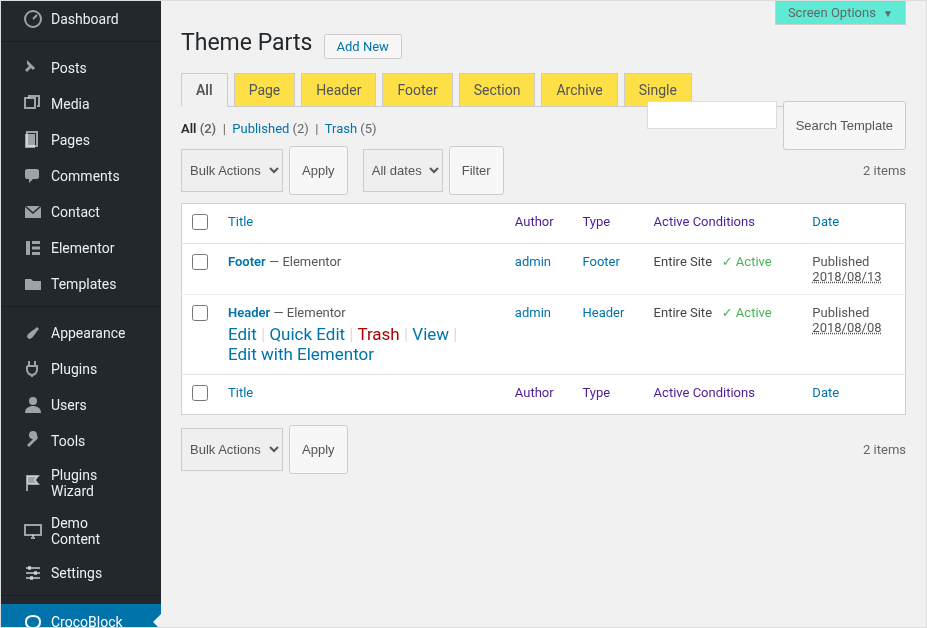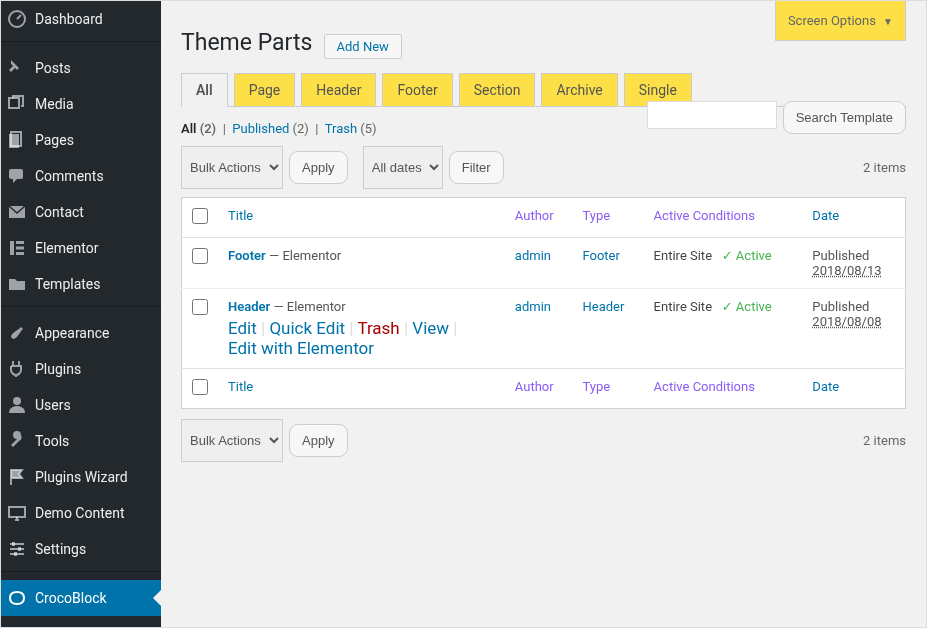--- a/index.html
+++ b/index.html
@@ -1,56 +1,56 @@
 <!DOCTYPE html>
 <html><head>
 <meta charset="utf-8">
 <style>
 * { box-sizing: border-box; margin: 0; padding: 0; }
 body { font-family: -apple-system, BlinkMacSystemFont, "Segoe UI", Roboto, sans-serif; font-size: 13px; color: #444; background: #f1f1f1; }
 .wrap { display: flex; width: 927px; height: 628px; border: 1px solid #ddd; overflow: hidden; }
 
 
 .sidebar { width: 160px; background: #23282d; color: #eee; display: flex; flex-direction: column; font-size: 14px; }
-.sidebar .menu-item { display: flex; align-items: center; padding: 8px 6px; color: #eee; cursor: pointer; gap: 8px; }
+.sidebar .menu-item { display: flex; align-items: center; padding: 8px 22px; color: #eee; cursor: pointer; gap: 8px; }
 .sidebar .menu-item.active { background: #0073aa; color: #fff; position: relative; }
 .sidebar .menu-item.active::after { content: ''; position: absolute; right: 0; top: 50%; transform: translateY(-50%); border: 8px solid transparent; border-right-color: #f1f1f1; }
 .sidebar .sep { height: 5px; border-top: 1px solid #191e23; margin: 4px 0; }
 .sidebar .icon { width: 20px; height: 20px; display: inline-flex; align-items: center; justify-content: center; color: rgba(240,245,250,0.6); }
 .sidebar .menu-item.active .icon { color: #fff; }
 
 
 .main { flex: 1; background: #f1f1f1; position: relative; padding: 10px 20px 20px 20px; overflow: auto; }
-.screen-options { position: absolute; top: 0; right: 20px; background: #fde047; border: 1px solid #ccc; border-top: none; padding: 12px 12px; font-size: 13px; color: #666; cursor: pointer; }
+.screen-options { position: absolute; top: 0; right: 20px; background: #5eead4; border: 1px solid #ccc; border-top: none; padding: 4px 12px; font-size: 13px; color: #666; cursor: pointer; }
 .screen-options .caret { font-size: 10px; margin-left: 4px; }
 
 h1.title { font-size: 23px; font-weight: 400; color: #23282d; display: inline-block; margin-right: 8px; margin-top: 18px; }
 .add-new { display: inline-block; padding: 4px 12px; border: 1px solid #ccc; background: #f7f7f7; color: #0073aa; font-size: 13px; border-radius: 2px; cursor: pointer; vertical-align: middle; }
 
 .tabs { margin-top: 14px; border-bottom: 1px solid #ccc; display: flex; gap: 6px; }
 .tab { padding: 8px 14px; background: #fde047; border: 1px solid #ccc; border-bottom: none; color: #555; cursor: pointer; font-size: 14px; }
 .tab.active { background: #f1f1f1; border-bottom: 1px solid #f1f1f1; margin-bottom: -1px; font-weight: 600; }
 
 .subsubsub { margin-top: 14px; font-size: 13px; color: #666; }
 .subsubsub a { color: #0073aa; text-decoration: none; }
 .subsubsub .count { color: #666; }
 .subsubsub .current { color: #23282d; font-weight: 600; }
 
 .search-box { position: absolute; right: 20px; top: 100px; display: flex; gap: 6px; }
 .search-box input[type="text"] { border: 1px solid #ddd; padding: 4px 6px; width: 130px; height: 28px; }
-.btn { background: #f7f7f7; border: 1px solid #ccc; padding: 8px 12px; border-radius: 9px; cursor: pointer; font-size: 13px; color: #555; }
+.btn { background: #f7f7f7; border: 1px solid #ccc; padding: 16px 12px; border-radius: 3px; cursor: pointer; font-size: 13px; color: #555; }
 
 .tablenav { display: flex; align-items: center; gap: 6px; margin-top: 10px; }
 .tablenav select { border: 1px solid #ccc; padding: 3px 4px; height: 43px; font-size: 13px; color: #555; }
 .tablenav .items-count { margin-left: auto; color: #666; font-size: 13px; }
 
 table.wp-list { width: 100%; border-collapse: collapse; background: #fff; border: 1px solid #ccd0d4; margin-top: 8px; }
 table.wp-list th, table.wp-list td { text-align: left; padding: 10px 10px; vertical-align: top; font-size: 13px; }
 table.wp-list thead th, table.wp-list tfoot th { border-bottom: 1px solid #e1e1e1; color: #0073aa; font-weight: 400; }
-table.wp-list thead th.nolink, table.wp-list tfoot th.nolink { color: #8b5cf6; }
+table.wp-list thead th.nolink, table.wp-list tfoot th.nolink { color: #4c1d95; }
 table.wp-list tfoot th { border-top: 1px solid #e1e1e1; border-bottom: none; }
 table.wp-list tbody tr { border-bottom: 1px solid #eee; margin-left: 13px; }
 table.wp-list .check-col { width: 30px; }
 table.wp-list a { color: #0073aa; text-decoration: none; }
 table.wp-list .row-title { font-weight: 600; color: #0073aa; }
 table.wp-list .post-state { color: #555; font-weight: 400; }
 table.wp-list .row-actions { color: #ddd; font-size: 17px; margin-top: 4px; }
 table.wp-list .row-actions a { color: #0073aa; }
 table.wp-list .row-actions a.trash { color: #a00; }
 table.wp-list .active-badge { color: #46b450; }

